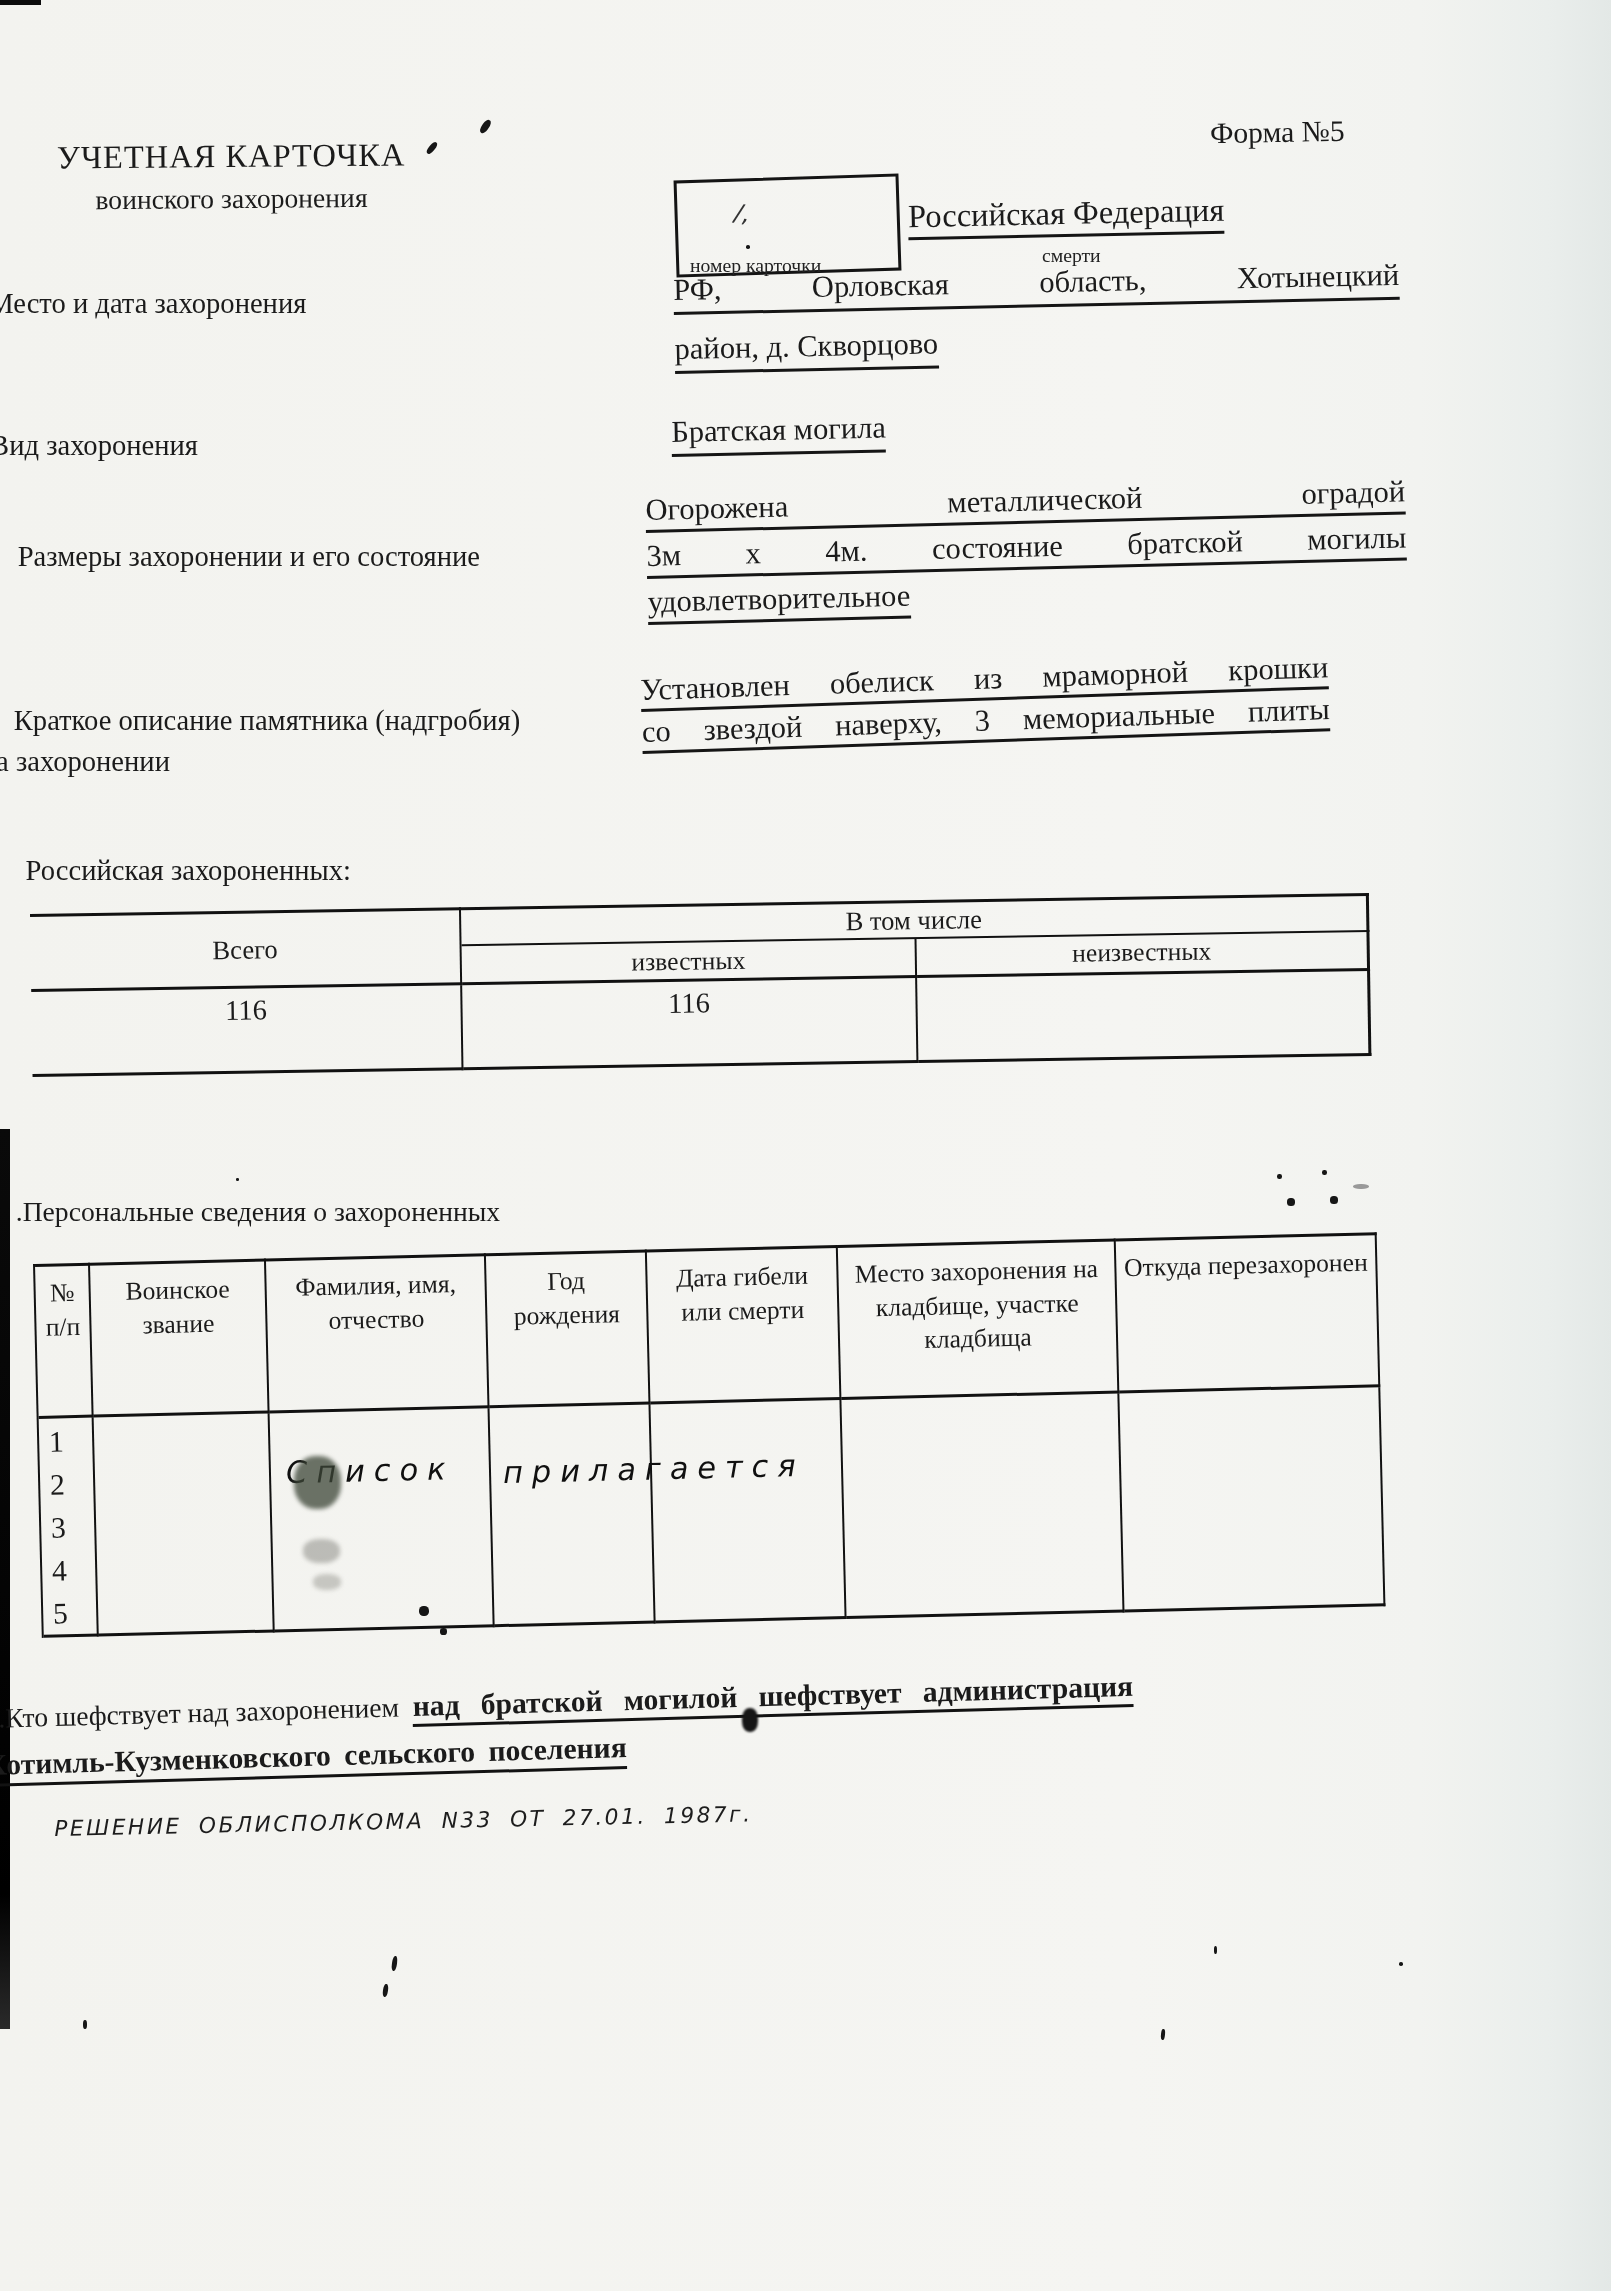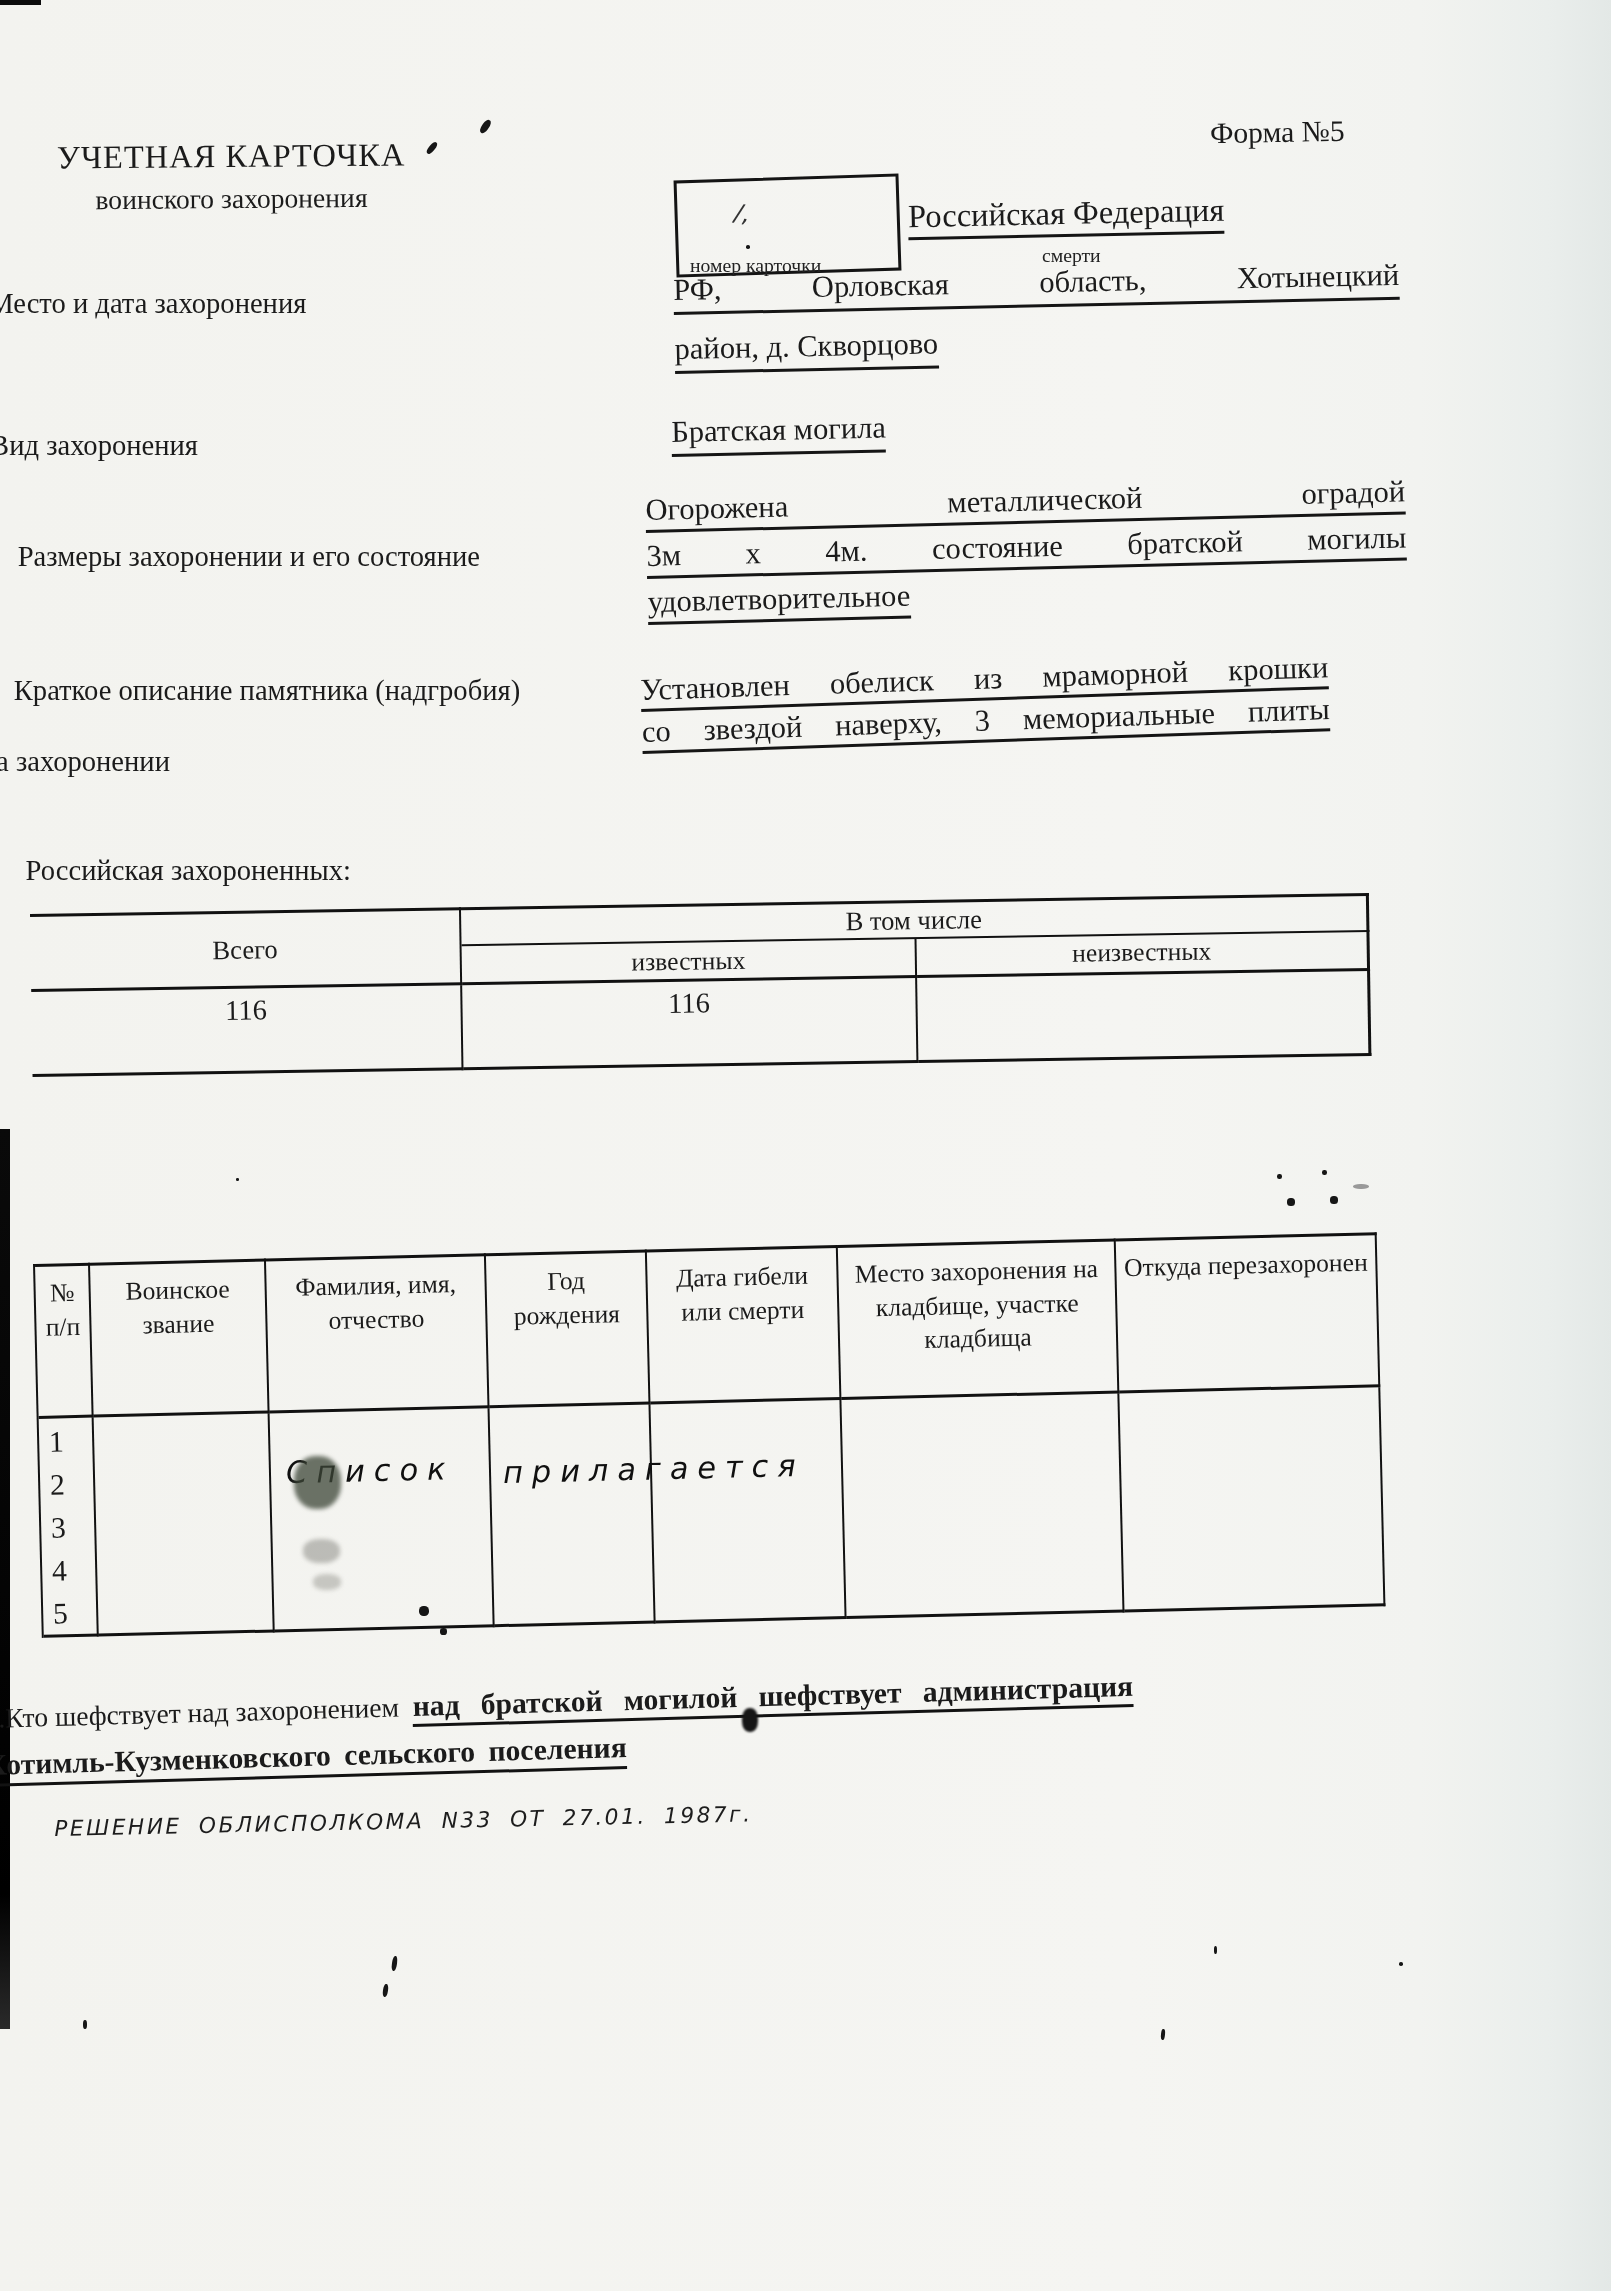--- a/index.html
+++ b/index.html
@@ -99,38 +99,39 @@
     <div class="vline fit">Братская могила</div>
   </div>
 
   <div class="abs flabel" style="left:17.7px;top:541px;">Размеры захоронении и его состояние</div>
   <div class="abs vblock vblock3" style="left:645px;top:493px;width:760px;transform:rotate(-1.4deg);transform-origin:0 0;">
     <div class="vline just">Огорожена металлической оградой</div>
     <div class="vline just">3м х 4м. состояние братской могилы</div>
     <div class="vline fit">удовлетворительное</div>
   </div>
 
-  <div class="abs flabel" style="left:13.8px;top:675px;">Краткое описание памятника (надгробия)</div>
+  <div class="abs flabel" style="left:13.8px;top:705px;">Краткое описание памятника (надгробия)</div>
   <div class="abs flabel" style="left:-3.9px;top:746px;">а захоронении</div>
   <div class="abs vblock vblock4" style="left:640px;top:674px;width:688px;transform:rotate(-1.9deg);transform-origin:0 0;">
     <div class="vline just">Установлен обелиск из мраморной крошки</div>
     <div class="vline just">со звездой наверху, 3 мемориальные плиты</div>
   </div>
 
   <div class="abs count-label">Российская захороненных:</div>
   <div class="abs count-table">
     <div class="ct-total">Всего</div>
     <div class="ct-incl">В том числе</div>
     <div class="ct-known">известных</div>
     <div class="ct-unknown">неизвестных</div>
     <div class="ct-v ct-v1">116</div>
     <div class="ct-v ct-v2">116</div>
     <div class="ct-v ct-v3"></div>
   </div>
 
+  <div class="abs p-title">.Персональные сведения о захороненных</div>
   <div class="abs p-table">
     <div class="ph">№ п/п</div>
     <div class="ph">Воинское звание</div>
     <div class="ph">Фамилия, имя, отчество</div>
     <div class="ph">Год рождения</div>
     <div class="ph">Дата гибели или смерти</div>
     <div class="ph">Место захоронения на кладбище, участке кладбища</div>
     <div class="ph">Откуда перезахоронен</div>
 
     <div class="pb rownums">

